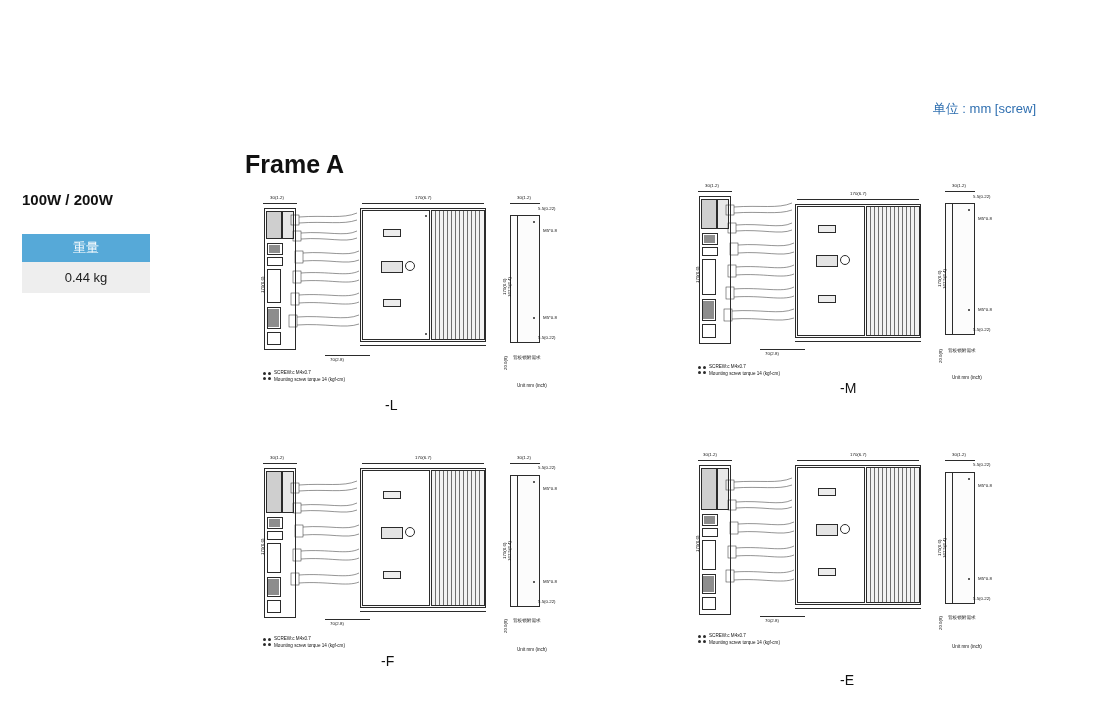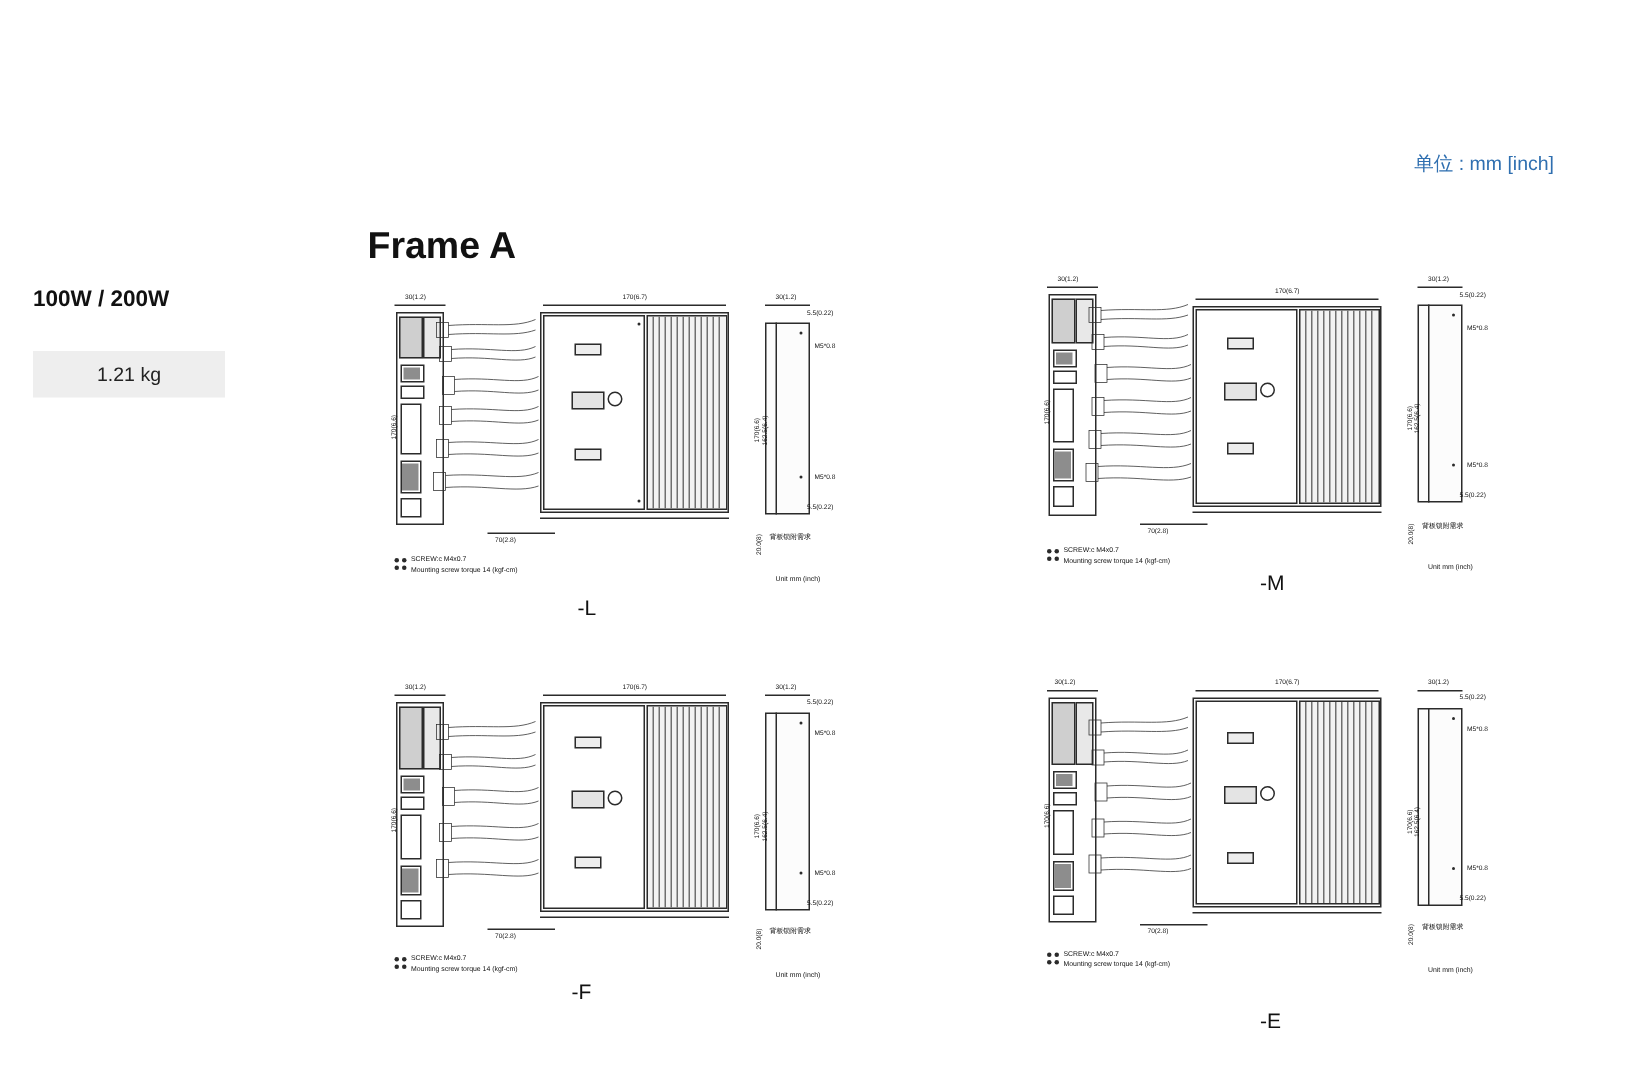--- a/index.html
+++ b/index.html
@@ -60,26 +60,27 @@
   .circ{position:absolute;border-radius:50%;border:0.6px solid #2b2b2b;box-sizing:border-box;}
   .note{position:absolute;font-size:4.6px;color:#111;white-space:nowrap;}
   .fin{position:absolute;background:#6f6f6f;width:1.2px;}
   .finbox{position:absolute;border:0.6px solid #2b2b2b;background:#efefef;box-sizing:border-box;}
 </style>
 </head>
 <body>
 
 <div class="page">
 
-  <div class="unit-note">单位 : mm [inch]</div>
+  <div class="unit-note">单位 : mm [screw]</div>
   <div class="frame-label">Frame A</div>
   <div class="power-label">100W / 200W</div>
 
   <div class="weight-box">
-    <div class="weight-val">1.21  kg</div>
+    <div class="weight-head">重量</div>
+    <div class="weight-val">0.44  kg</div>
   </div>
 
   <div class="draw" id="dwg-l" style="left:255px;top:195px;width:310px;height:190px;">
 
     <div class="dim" style="left:15px;top:0px;">30(1.2)</div>
     <div class="ln hl" style="left:8px;top:8px;width:34px;"></div>
     <div class="dim" style="left:160px;top:0px;">170(6.7)</div>
     <div class="ln hl" style="left:107px;top:8px;width:122px;"></div>
     <div class="dim" style="left:262px;top:0px;">30(1.2)</div>
     <div class="ln hl" style="left:255px;top:8px;width:30px;"></div>

